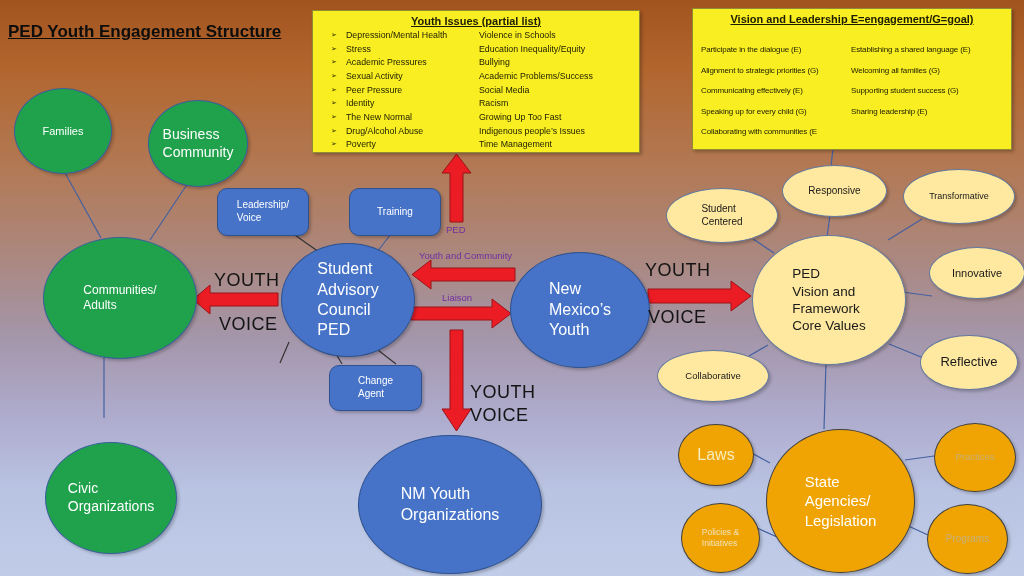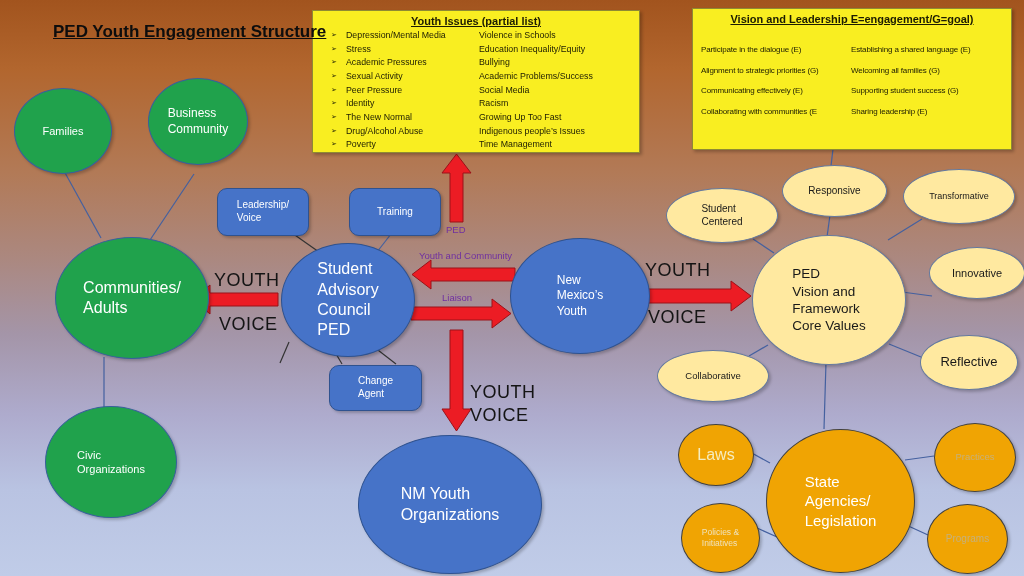--- a/index.html
+++ b/index.html
@@ -5,21 +5,21 @@
   html,body{margin:0;padding:0;background:#222;}
   .stage{
     position:relative;width:1024px;height:576px;overflow:hidden;
     font-family:"Liberation Sans",sans-serif;
     background:linear-gradient(180deg,#a2541e 0%,#b2662e 12%,#b27a57 30%,#ab8880 45%,#a495a8 58%,#aeabcd 72%,#b9c3e2 85%,#c0cce8 100%);
   }
   .layer{position:absolute;left:0;top:0;width:1024px;height:576px;}
   svg.layer{z-index:1;}
   .title{
     position:absolute;left:8px;top:22px;z-index:3;
-    font-size:17px;font-weight:bold;color:#0d0d0d;text-decoration:underline;margin-left:45px;
+    font-size:17px;font-weight:bold;color:#0d0d0d;text-decoration:underline;
   }
   
   .ybox{
     position:absolute;z-index:2;background:#f9ee21;border:1.6px solid #8f8a33;
     color:#1c1c02;box-shadow:2px 2px 3px rgba(0,0,0,.25);
   }
   .ybox .btitle{
     text-align:center;font-weight:bold;text-decoration:underline;
     font-size:11px;padding-top:4px;
   }
@@ -91,21 +91,21 @@
     </g>
   </svg>
 
   <div class="title">PED Youth Engagement Structure</div>
 
   <div class="ybox" id="youth-issues">
     <div class="btitle">Youth Issues (partial list)</div>
     <div id="yi-rows">
         <div class="yi-row">
           <span class="bul">➢</span>
-          <span>Depression/Mental Media</span>
+          <span>Depression/Mental Health</span>
           <span>Violence in Schools</span>
         </div>
         <div class="yi-row">
           <span class="bul">➢</span>
           <span>Stress</span>
           <span>Education Inequality/Equity</span>
         </div>
         <div class="yi-row">
           <span class="bul">➢</span>
           <span>Academic Pressures</span>
@@ -143,42 +143,43 @@
         </div>
       </div>
   </div>
 
   <div class="ybox" id="vision-box">
     <div class="btitle">Vision and Leadership E=engagement/G=goal)</div>
     <div class="vcol" id="v-left">
         <div class="v-item">Participate in the dialogue (E)</div>
         <div class="v-item">Alignment to strategic priorities (G)</div>
         <div class="v-item">Communicating effectively (E)</div>
+        <div class="v-item">Speaking up for every child (G)</div>
         <div class="v-item">Collaborating with communities (E</div>
       </div>
     <div class="vcol" id="v-right">
         <div class="v-item">Establishing a shared language (E)</div>
         <div class="v-item">Welcoming all families (G)</div>
         <div class="v-item">Supporting student success (G)</div>
         <div class="v-item">Sharing leadership (E)</div>
       </div>
   </div>
 
   <div class="node ellipse green" style="left:14px;top:88px;width:96px;height:84px;font-size:11px">
       <span>Families</span>
     </div>
-  <div class="node ellipse green" style="left:148px;top:78px;width:98px;height:85px;font-size:12px">
+  <div class="node ellipse green" style="left:148px;top:100px;width:98px;height:85px;font-size:14px">
       <span>Business
 Community</span>
     </div>
-  <div class="node ellipse green" style="left:55px;top:237px;width:152px;height:120px;font-size:16px">
+  <div class="node ellipse green" style="left:43px;top:237px;width:152px;height:120px;font-size:12px">
       <span>Communities/
 Adults</span>
     </div>
-  <div class="node ellipse green" style="left:45px;top:406px;width:130px;height:110px;font-size:11px">
+  <div class="node ellipse green" style="left:45px;top:442px;width:130px;height:110px;font-size:14px">
       <span>Civic
 Organizations</span>
     </div>
 
   <div class="node rect" style="left:217px;top:188px;width:90px;height:46px;font-size:10px">
       <span>Leadership/
 Voice</span>
     </div>
   <div class="node rect" style="left:349px;top:188px;width:90px;height:46px;font-size:10px">
       <span>Training</span>
@@ -187,21 +188,21 @@
       <span>Change
 Agent</span>
     </div>
 
   <div class="node ellipse blue" style="left:281px;top:243px;width:132px;height:112px;font-size:16px">
       <span>Student
 Advisory
 Council
 PED</span>
     </div>
-  <div class="node ellipse blue" style="left:510px;top:238px;width:138px;height:114px;font-size:12px">
+  <div class="node ellipse blue" style="left:510px;top:252px;width:138px;height:114px;font-size:16px">
       <span>New
 Mexico’s
 Youth</span>
     </div>
   <div class="node ellipse blue" style="left:358px;top:435px;width:182px;height:137px;font-size:16px">
       <span>NM Youth
 Organizations</span>
     </div>
 
   <div class="node ellipse cream" style="left:752px;top:235px;width:152px;height:128px;font-size:13.5px">

